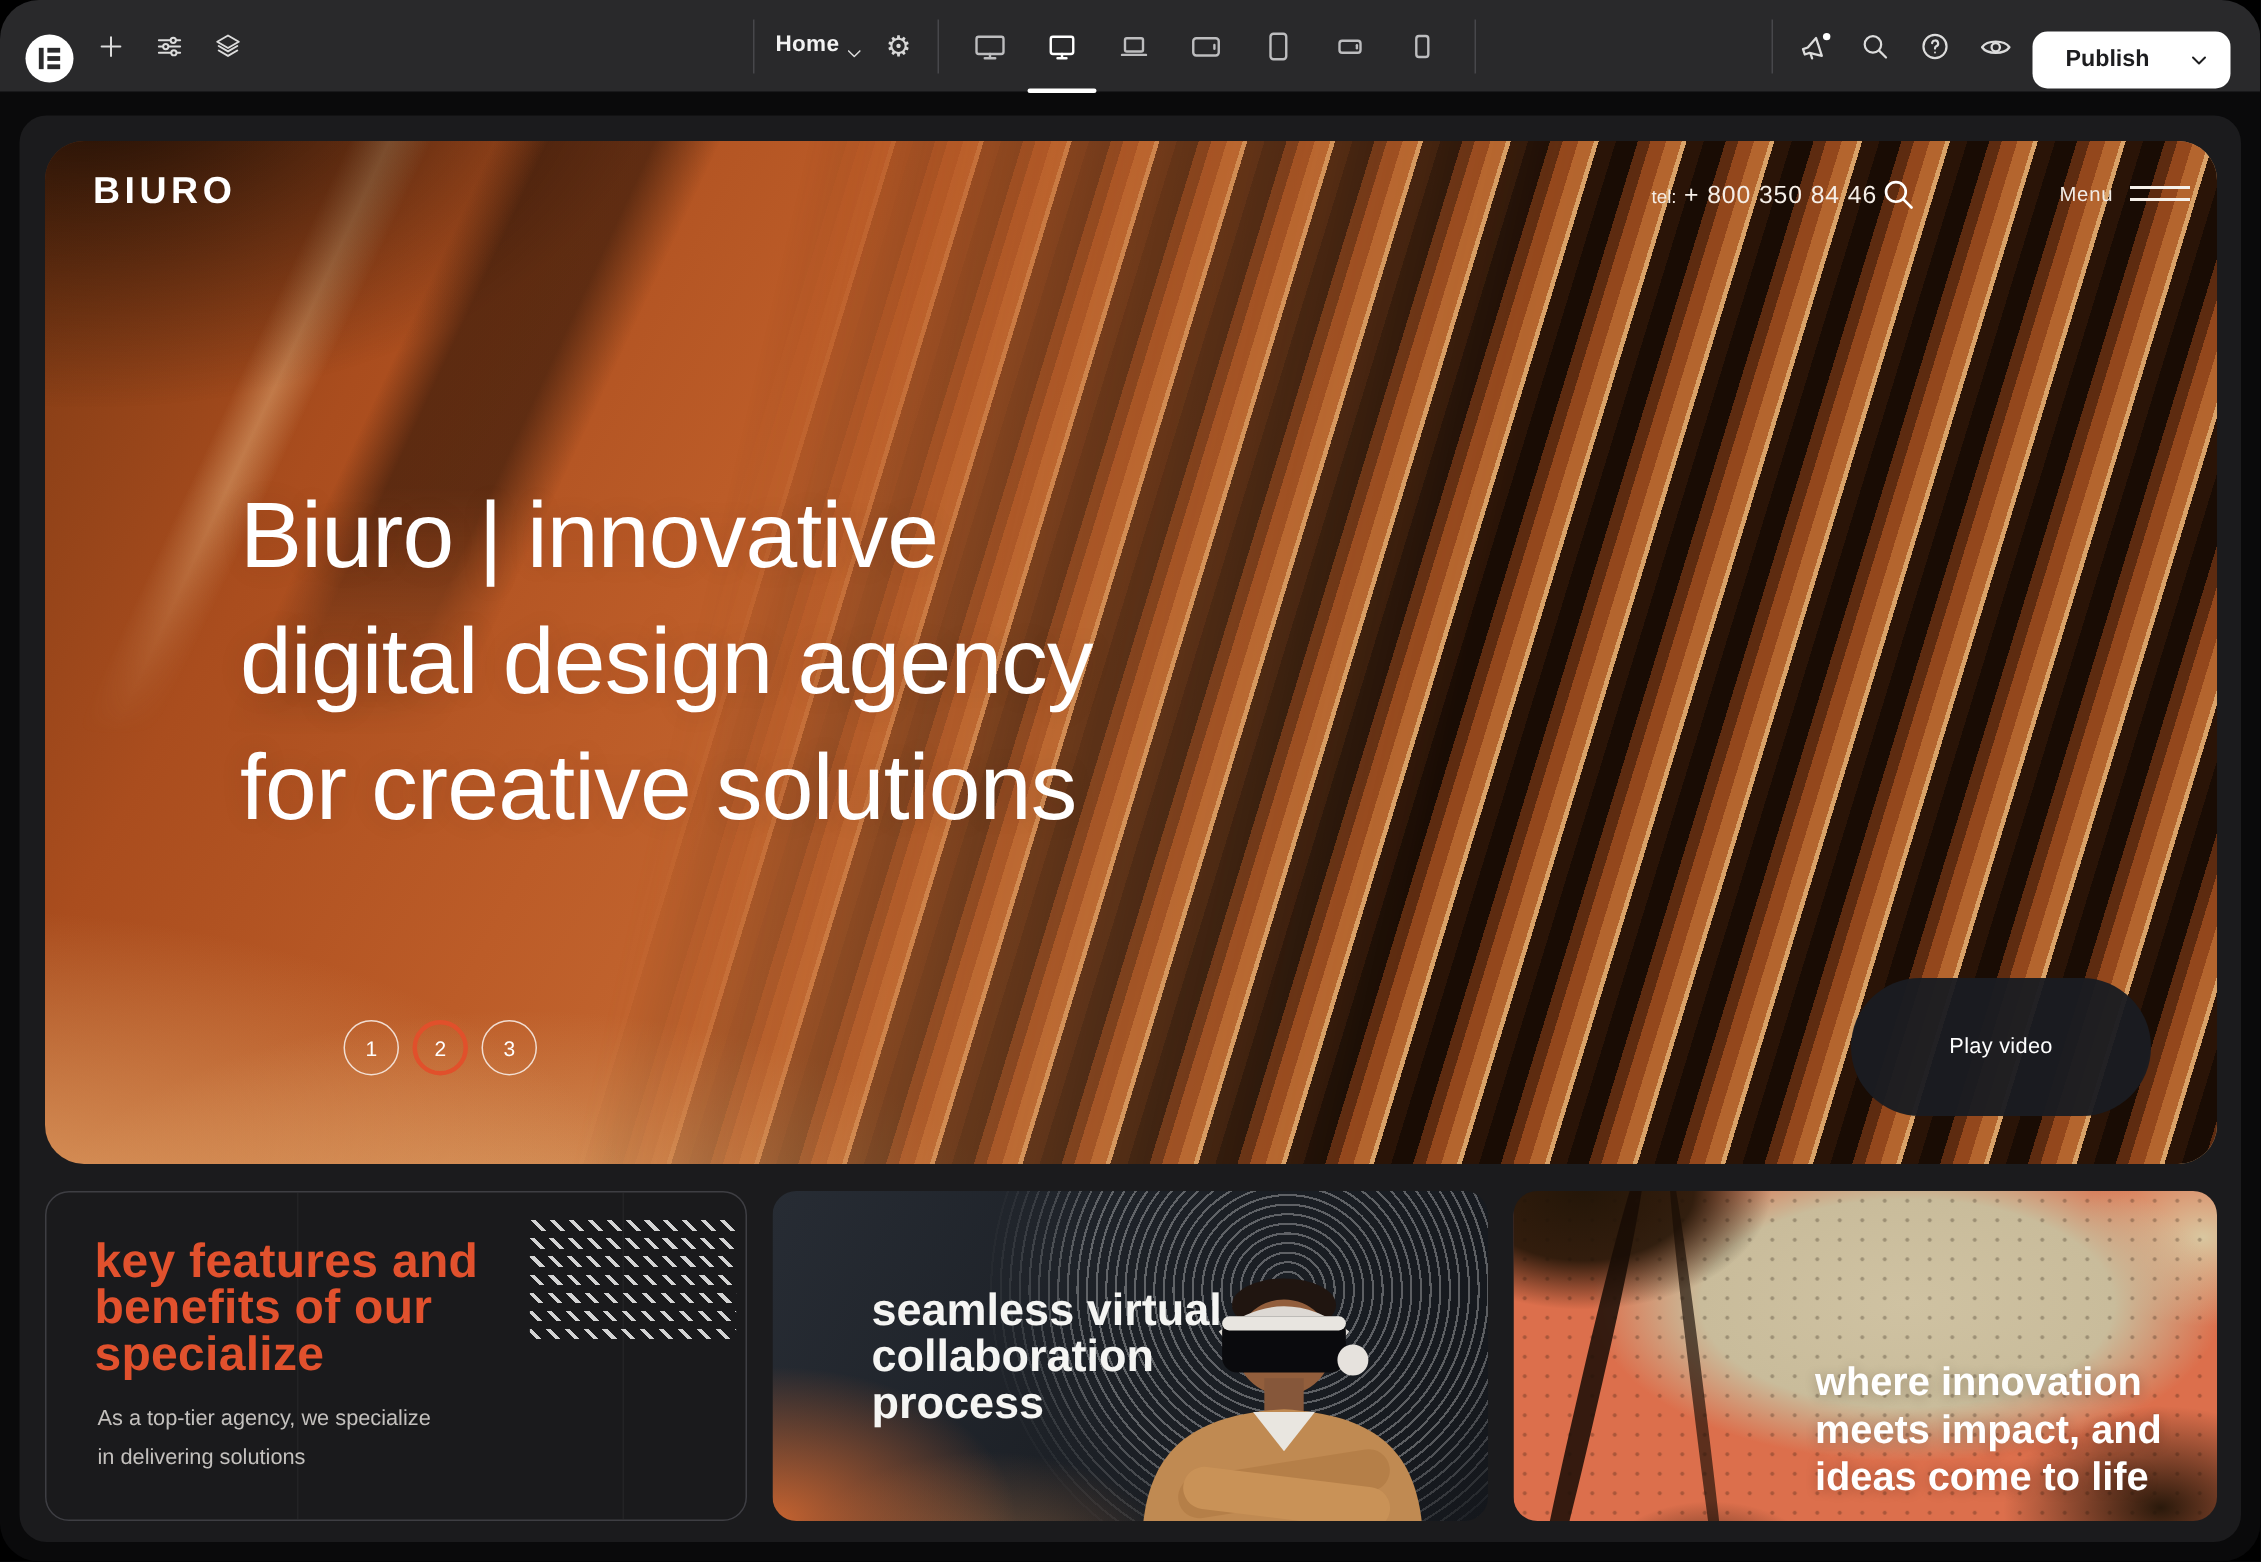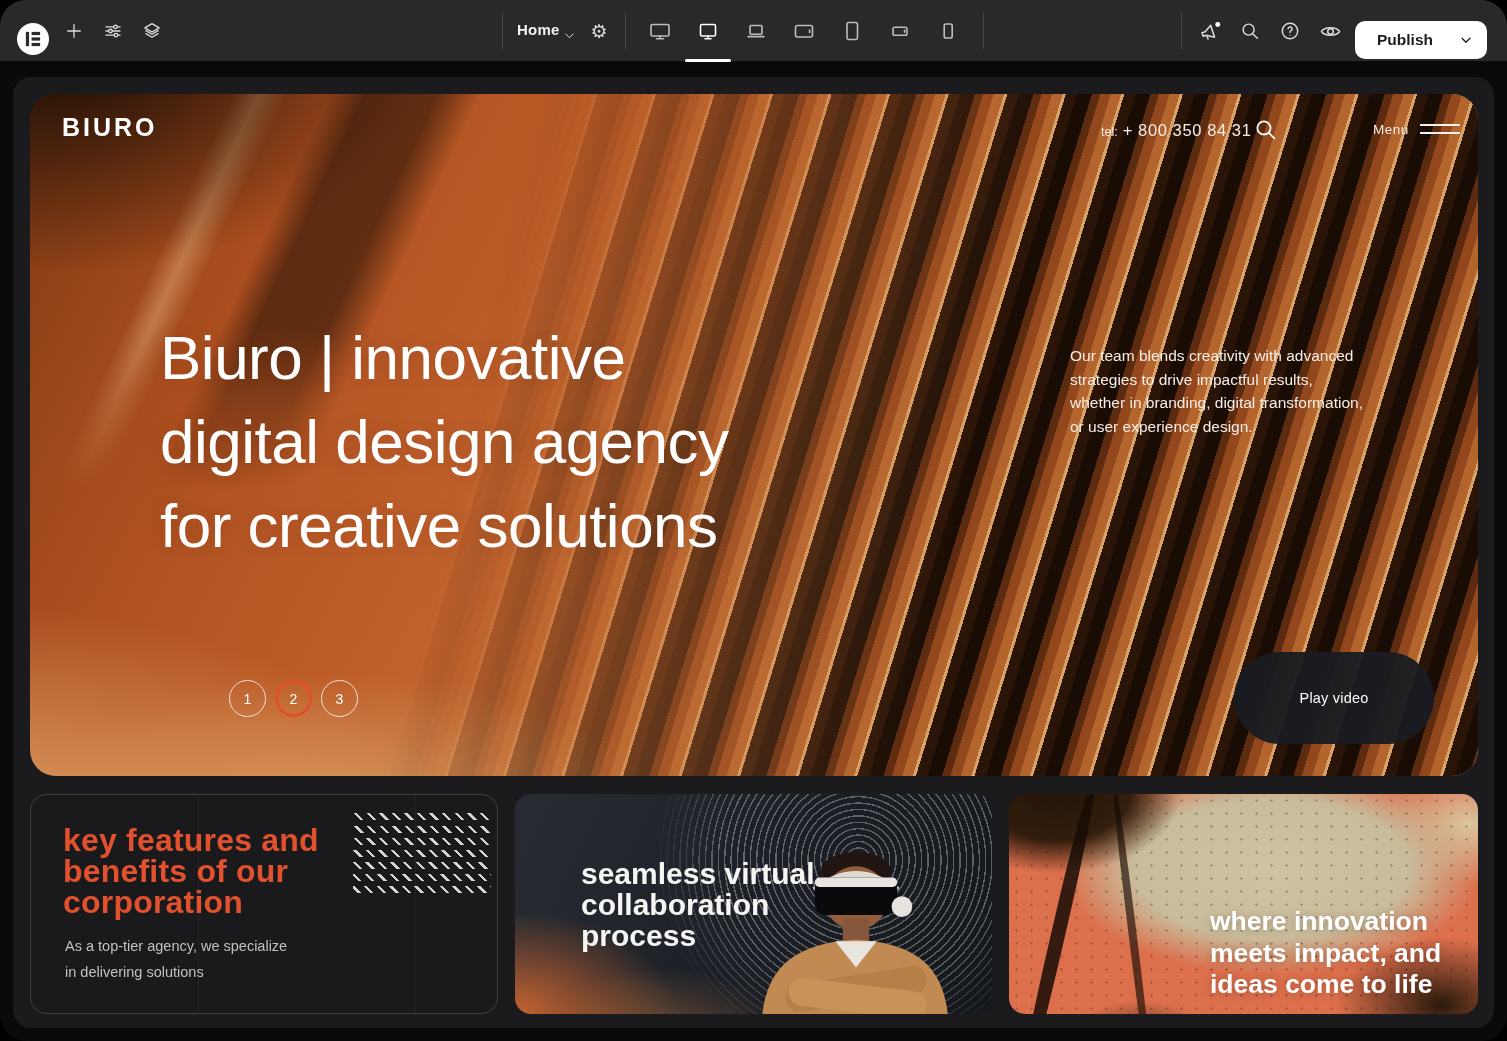--- a/index.html
+++ b/index.html
@@ -254,21 +254,21 @@
   </header>
 
   <div class="workspace">
     <div class="viewport">
 
       <section class="hero">
 
         <div class="site-logo">BIURO</div>
 
         <div class="site-tel">
-          <span class="pfx">tel:</span><span class="num">+ 800 350 84 31</span>
+          <span class="pfx">tel:</span><span class="num">+ 800 350 84 46</span>
         </div>
 
         <button class="site-search">
           <svg class="svgic" width="25" height="25" viewBox="0 0 24 24">
             <circle cx="10.5" cy="10.5" r="6.3"></circle>
               <path d="M15.3 15.3 L20.5 20.5"></path>
           </svg>
         </button>
 
         <button class="site-menu">Menu</button>
@@ -277,26 +277,20 @@
           <span></span>
           <span></span>
         </button>
 
         <h1 class="hero-title">
           <div>Biuro | innovative</div>
           <div>digital design agency</div>
           <div>for creative solutions</div>
         </h1>
 
-        <div class="hero-desc">
-          <div>Our team blends creativity with advanced</div>
-          <div>strategies to drive impactful results,</div>
-          <div>whether in branding, digital transformation,</div>
-          <div>or user experience design.</div>
-        </div>
 
         <div class="slides">
           <button class="slide">
               <span>1</span>
             </button>
           <button class="slide active">
               <span>2</span>
             </button>
           <button class="slide">
               <span>3</span>
@@ -308,21 +302,21 @@
 
       <div class="cards">
 
         <div class="card card-features">
           <div class="guide-line" style="left:167px;"></div>
           <div class="guide-line" style="left:384px;"></div>
           <div class="dashes"></div>
           <h3>
             <div>key features and</div>
             <div>benefits of our</div>
-            <div>corporation</div>
+            <div>specialize</div>
           </h3>
           <div class="body">
             <div>As a top-tier agency, we specialize</div>
             <div>in delivering solutions</div>
           </div>
         </div>
 
         <div class="card card-vr">
           <svg class="vr-person" viewBox="0 0 320 210">
             <ellipse cx="160" cy="56" rx="37" ry="19" fill="#201510"></ellipse>

